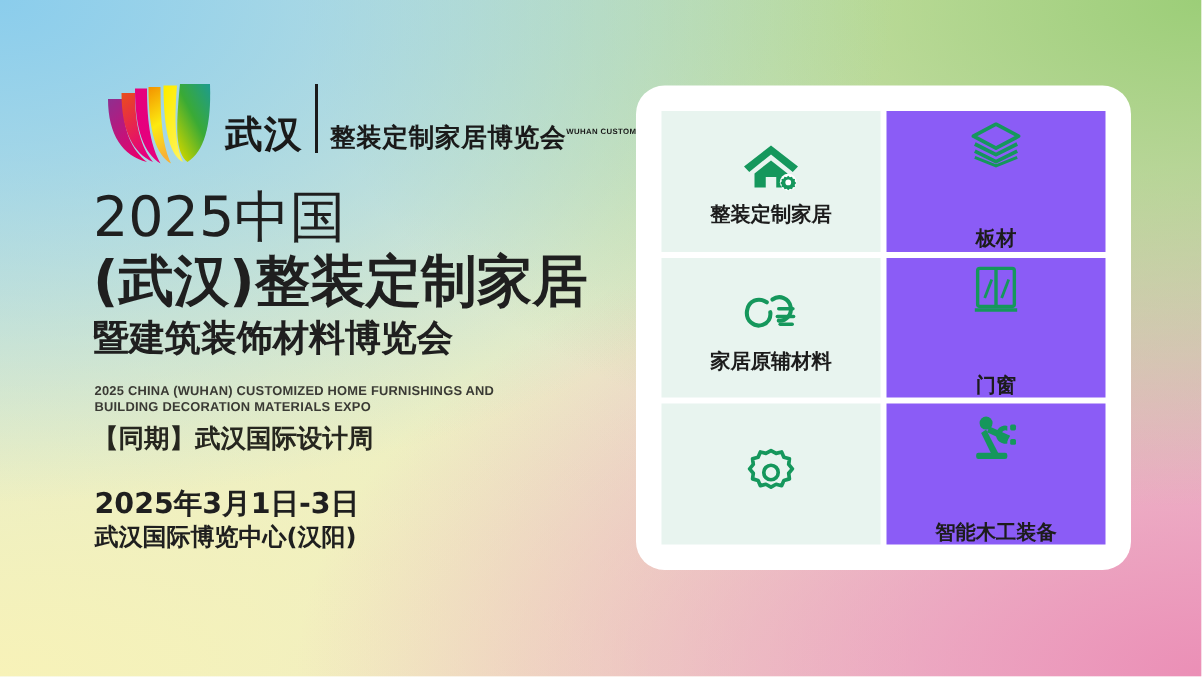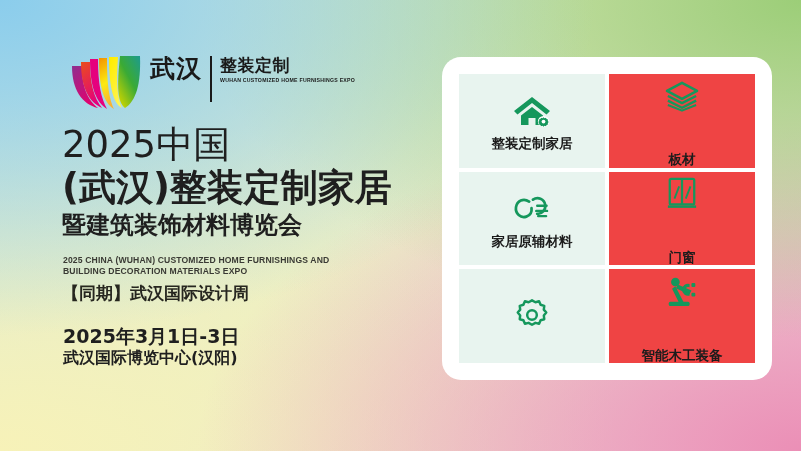--- a/index.html
+++ b/index.html
@@ -14,28 +14,28 @@
       radial-gradient(120% 120% at 0% 0%,   rgba(139,205,236,1) 0%,   rgba(139,205,236,0) 62%),
       radial-gradient(125% 125% at 100% 0%, rgba(156,206,120,1) 0%,   rgba(156,206,120,0) 60%),
       radial-gradient(130% 130% at 100% 100%,rgba(235,143,182,1) 0%,  rgba(235,143,182,0) 58%),
       radial-gradient(130% 130% at 0% 100%, rgba(247,242,184,1) 0%,   rgba(247,242,184,0) 60%),
       linear-gradient(135deg,#cfe7e2 0%,#e9eec8 45%,#f0d7e0 100%);
   }
 
   
   .logo{position:absolute;left:62px;top:44px;display:flex;align-items:center;}
   .logo-mark{width:84px;height:70px;flex:none;}
-  .logo-cn{margin-left:4px;display:flex;align-items:flex-start;}
+  .logo-cn{margin-left:4px;display:flex;align-items:flex-end;}
   .logo-wuhan{
     font-family:"DejaVu Sans","Liberation Sans",sans-serif;
     font-weight:bold;font-size:25px;line-height:25px;color:#1a1a1a;
     letter-spacing:1px;
   }
   .logo-sep{width:2px;height:46px;background:#1a1a1a;margin:0 8px;}
-  .logo-right{display:flex;flex-direction:column;justify-content:center;}
+  .logo-right{display:flex;flex-direction:row;justify-content:center;}
   .logo-line{
     font-family:"DejaVu Sans","Liberation Sans",sans-serif;
     font-weight:bold;font-size:17px;line-height:19px;color:#1a1a1a;letter-spacing:.5px;
   }
   .logo-en{
     font-size:5.2px;line-height:6.2px;color:#1a1a1a;font-weight:bold;
     letter-spacing:.25px;margin-top:2px;
   }
 
   
@@ -70,32 +70,32 @@
   .venue{
     position:absolute;left:63px;top:348px;
     font-family:"DejaVu Sans","Liberation Sans",sans-serif;
     font-weight:bold;font-size:16px;line-height:20px;color:#1f1f1f;
   }
 
   
   .card{
     position:absolute;left:424px;top:57px;width:330px;height:323px;
     background:#ffffff;border-radius:19px;
-    display:flex;align-items:center;justify-content:center;margin-left:18px;
+    display:flex;align-items:center;justify-content:center;
   }
   .grid{
     width:296px;height:289px;
     display:grid;grid-template-columns:1fr 1fr;grid-template-rows:1fr 1fr 1fr;
     gap:4px;
   }
   .cell{
     display:flex;flex-direction:column;align-items:center;justify-content:center;
     background:#e8f4ef;
   }
-  .cell.alt{background:#ef4444;gap:32px;}
+  .cell.alt{background:#8b5cf6;gap:32px;}
   .cell-icon{height:38px;display:flex;align-items:flex-end;justify-content:center;margin-bottom:7px;}
   .cell-label{
     font-family:"DejaVu Sans","Liberation Sans",sans-serif;
     font-weight:bold;font-size:13.5px;line-height:16px;color:#1c1c1c;text-align:center;
   }
   .cell-label.small{font-size:12.2px;}
 </style>
 </head>
 <body>
 
@@ -140,20 +140,21 @@
         <path d="M58 12 C55 42 55 58 63 64 C74 57 79 40 78 12 Z" fill="url(#g6)"></path>
       </svg>
     </span>
     <span class="logo-cn">
       <span class="logo-wuhan">
         <span>武汉</span>
       </span>
       <span class="logo-sep"></span>
       <span class="logo-right">
         <span class="logo-line">整装定制</span>
+        <span class="logo-line">家居博览会</span>
         <span class="logo-en">WUHAN CUSTOMIZED HOME FURNISHINGS EXPO</span>
       </span>
     </span>
   </div>
 
   <div class="headline">
     <div class="h-l1">2025中国</div>
     <div class="h-l2">(武汉)整装定制家居</div>
     <div class="h-l3">暨建筑装饰材料博览会</div>
   </div>

